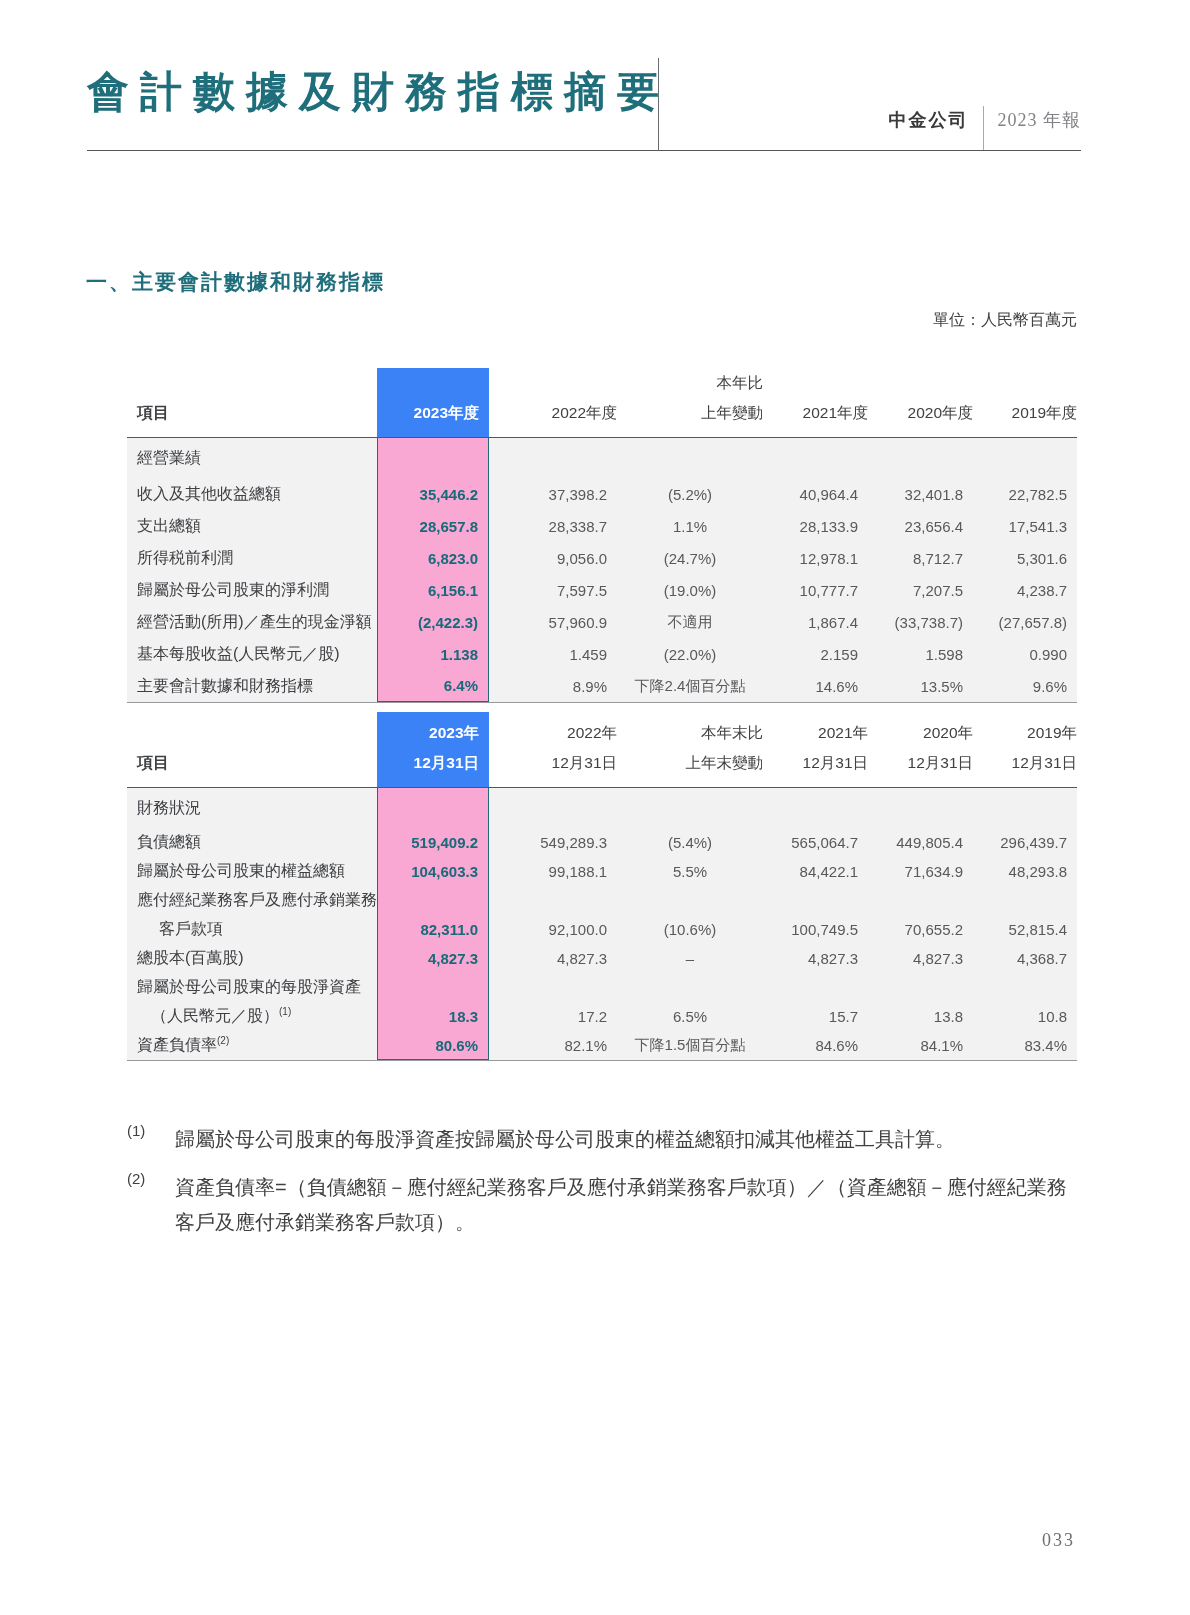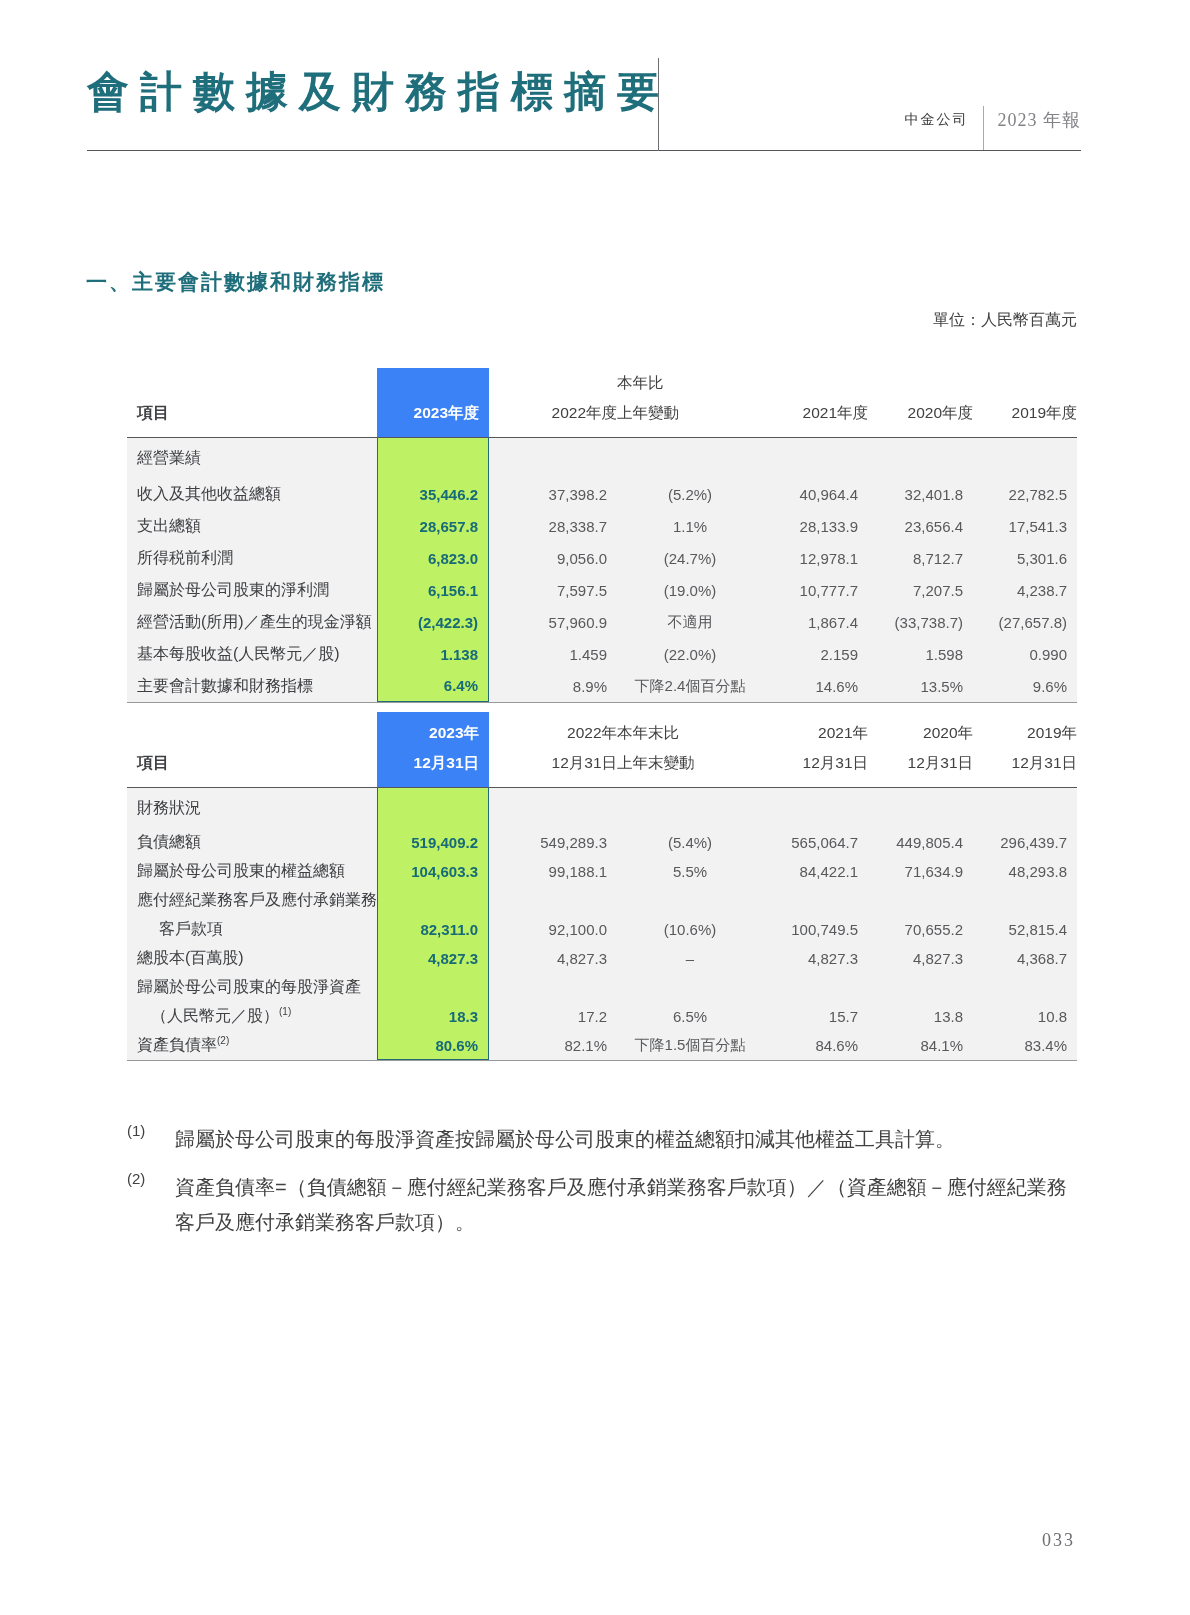--- a/index.html
+++ b/index.html
@@ -13,55 +13,55 @@
     position:absolute; left:87px; top:0; width:994px; height:151px;
     border-bottom:1px solid #55565A;
   }
   .doc-title {
     position:absolute; left:0; top:64px;
     font-family:"Liberation Serif", serif; font-weight:bold;
     font-size:42px; letter-spacing:11px; color:#1F6E7B; white-space:nowrap;
   }
   .title-divider { position:absolute; left:571px; top:58px; width:1px; height:93px; background:#6D6E71; }
   .header-meta { position:absolute; right:0; bottom:8px; display:flex; align-items:center; }
-  .company { font-family:"Liberation Serif", serif; font-weight:normal; font-size:14px; color:#3A3A3C; letter-spacing:2px; }
+  .company { font-family:"Liberation Serif", serif; font-weight:bold; font-size:18px; color:#3A3A3C; letter-spacing:2px; }
   .meta-sep { width:1px; height:44px; background:#A7A9AC; margin:0 14px; align-self:flex-end; position:relative; bottom:-8px; }
   .report { font-family:"Liberation Serif", serif; font-size:18px; color:#808285; letter-spacing:1px; }
   
   .section-title {
     position:absolute; left:86px; top:268px;
     font-size:21px; font-weight:bold; color:#1F6E7B; letter-spacing:2px;
   }
   .unit-note { position:absolute; right:113px; top:310px; font-size:16px; color:#414042; }
   
   .fin-table { position:absolute; left:127px; width:950px; --cols:250px 112px 128px 146px 105px 105px 104px; }
   .thead { display:grid; grid-template-columns:var(--cols); align-items:end; border-bottom:1px solid #55565A; }
   #table1 .thead { height:70px; }
   #table2 .thead { height:76px; }
   .hc { font-size:15.5px; color:#414042; text-align:right; line-height:30px; padding-bottom:9px; }
   .hc .hline { display:block; }
   .hc.item { text-align:left; padding-left:10px; font-size:16px; font-weight:bold; color:#3F4043; }
-  .hc.center { text-align:left; }
+  .hc.center { text-align:right; }
   .hc.hl {
     background:#3b82f6; color:#ffffff; font-weight:bold; height:100%;
     display:flex; flex-direction:column; justify-content:flex-end; align-items:flex-end;
     padding:0 10px 9px 0;
   }
   .tbody { background:#F2F2F3; border-bottom:1px solid #97999C; }
   .trow { display:grid; grid-template-columns:var(--cols); align-items:center; }
   #table1 .trow { height:32px; }
   #table2 .trow { height:29px; }
   .trow.sectionrow { height:40px !important; }
   .tl { padding-left:10px; font-size:16px; color:#3F4043; white-space:nowrap; }
   .tl.bold { font-weight:normal; }
   .tl sup { font-size:10px; vertical-align:super; line-height:0; }
   .tv { text-align:right; padding-right:10px; font-size:15px; color:#58595B; }
   .tc { text-align:center; font-size:15px; color:#58595B; }
   .c23 {
-    background:#bef264; border-left:1px solid #256B77; border-right:1px solid #256B77;
+    background:#f9a8d4; border-left:1px solid #256B77; border-right:1px solid #256B77;
     color:#176A78; font-weight:bold; height:100%;
     display:flex; align-items:center; justify-content:flex-end;
     padding-right:10px; font-size:15px;
   }
   .trow:last-child .c23 { border-bottom:1px solid #256B77; }
   
   .footnotes { position:absolute; left:127px; top:1122px; width:950px; }
   .footnote { display:grid; grid-template-columns:48px 1fr; margin-bottom:13px; }
   .fn-num { font-size:15px; color:#414042; }
   .fn-text { font-size:20px; color:#414042; line-height:1.75; }

